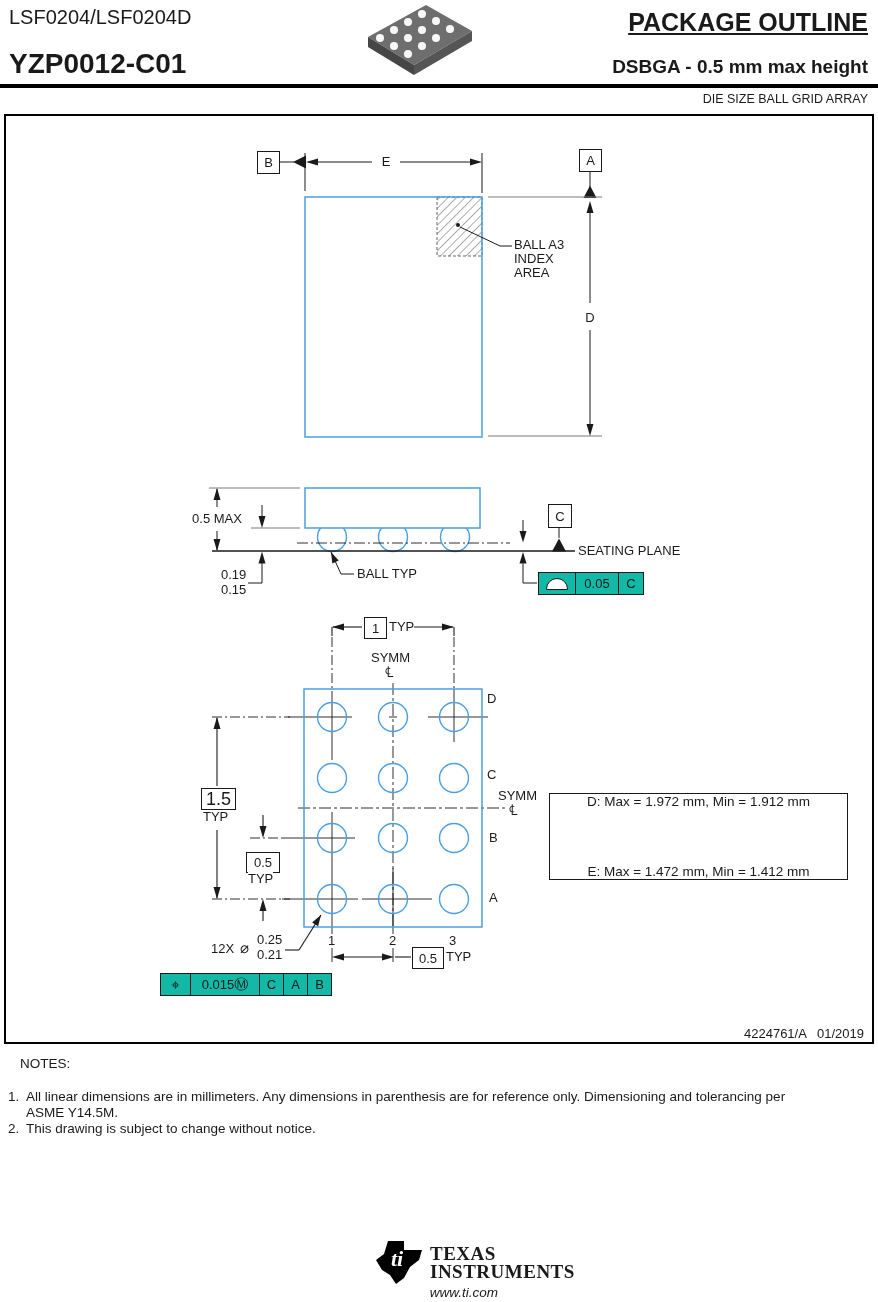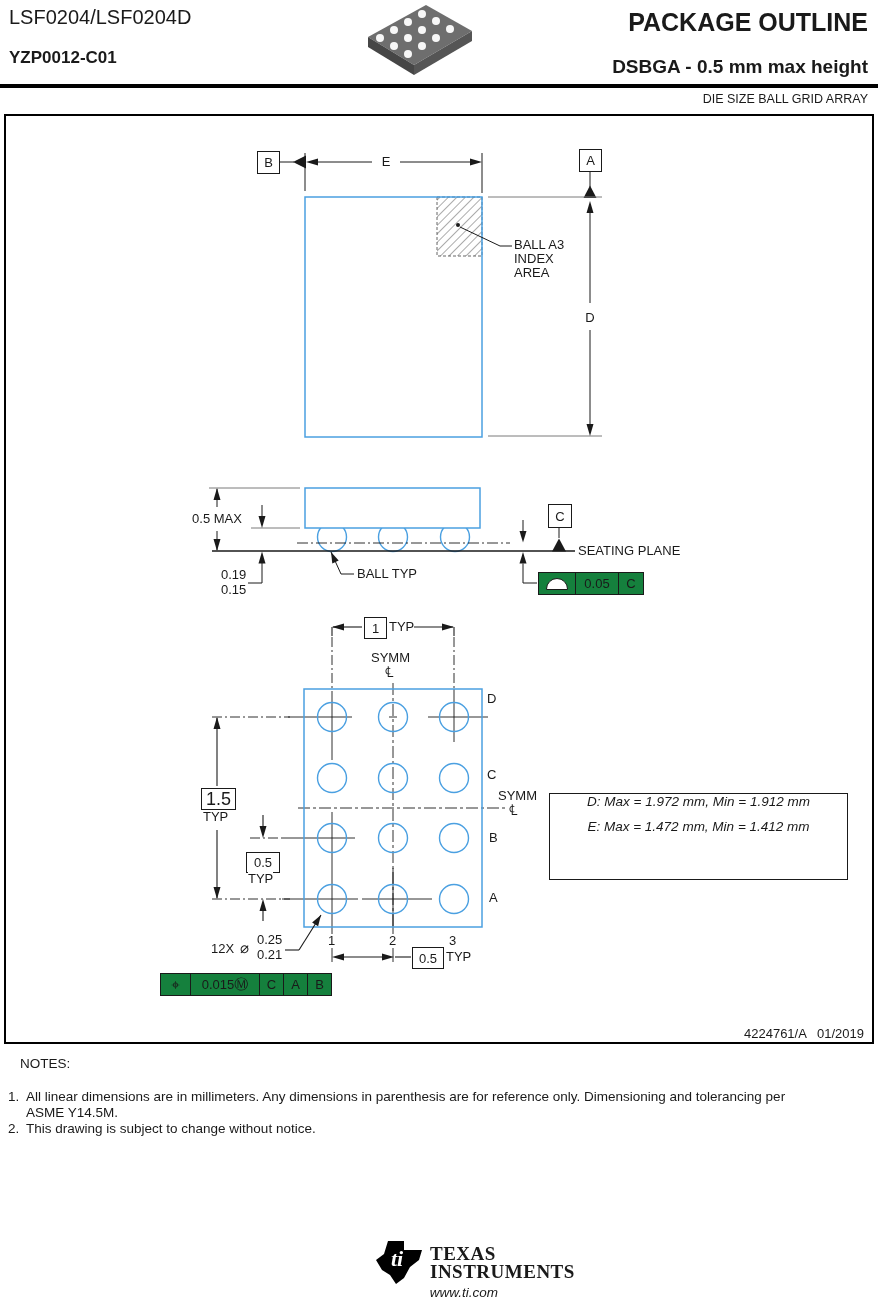--- a/index.html
+++ b/index.html
@@ -2,42 +2,42 @@
 <html><head>
 <meta charset="utf-8">
 <style>
   html,body{margin:0;padding:0;background:#fff;}
   .sheet{position:relative;width:878px;height:1302px;background:#fff;overflow:hidden;
          font-family:"Liberation Sans",sans-serif;color:#1a1a1a;}
   .abs{position:absolute;}
   .lbl{position:absolute;font-size:13px;line-height:1.05;white-space:nowrap;background:#fff;}
   .boxed{border:1.3px solid #1a1a1a;display:flex;align-items:center;justify-content:center;background:#fff;}
   .ctr{display:flex;align-items:center;justify-content:center;text-align:center;}
-  .fcf{position:absolute;display:flex;align-items:stretch;border:1.3px solid #1a1a1a;background:#15803d;}
+  .fcf{position:absolute;display:flex;align-items:stretch;border:1.3px solid #1a1a1a;background:#14b8a6;}
   .fcf .cell{display:flex;align-items:center;justify-content:center;border-left:1.3px solid #1a1a1a;padding:0 3px;font-size:13px;}
   .fcf .cell:first-child{border-left:none;}
   .profile-sym{width:20px;height:10px;border:1.3px solid #1a1a1a;border-radius:11px 11px 0 0;background:#fff;}
   .hdr-part{position:absolute;left:9px;top:6px;font-size:20px;}
-  .hdr-code{position:absolute;left:9px;top:48px;font-size:17px;font-weight:bold;}
-  .hdr-title{position:absolute;right:10px;top:8px;font-size:25px;font-weight:bold;}
+  .hdr-code{position:absolute;left:9px;top:48px;font-size:28px;font-weight:bold;}
+  .hdr-title{position:absolute;right:10px;top:8px;font-size:25px;font-weight:bold;text-decoration:underline;}
   .hdr-sub{position:absolute;right:10px;top:56px;font-size:19px;font-weight:bold;}
   .hdr-fam{position:absolute;right:10px;top:92px;font-size:12.5px;}
   .rule{position:absolute;left:0;top:84px;width:878px;height:4px;background:#000;}
   .frame{position:absolute;left:4px;top:114px;width:866px;height:926px;border:2px solid #000;}
   .docnum{position:absolute;right:14px;top:1026px;font-size:13px;white-space:pre;}
   .notes-head{position:absolute;left:20px;top:1056px;font-size:13.5px;}
   .note-row{position:absolute;left:8px;width:812px;display:flex;font-size:13.5px;line-height:1.18;}
   .note-num{width:18px;flex:0 0 18px;}
   .note-text{flex:1;}
   .serif{font-family:"Liberation Serif",serif;}
   .brand1{position:absolute;left:430px;top:1243px;font-size:19px;font-weight:bold;letter-spacing:.5px;}
   .brand2{position:absolute;left:430px;top:1261px;font-size:19px;font-weight:bold;letter-spacing:.5px;}
   .site{position:absolute;left:374px;top:1285px;width:180px;text-align:center;font-size:13.5px;font-style:italic;}
   .notebox{position:absolute;left:549px;top:793px;width:297px;height:85px;border:1.3px solid #1a1a1a;
-           display:flex;flex-direction:column;justify-content:flex-start;gap:10px;align-items:center;font-size:13.5px;font-style:italic;}
+           display:flex;flex-direction:column;justify-content:space-between;gap:10px;align-items:center;font-size:13.5px;}
   .clsym{font-size:15px;}
 </style>
 </head>
 <body>
 
 <div class="sheet">
 
   <div class="hdr-part">LSF0204/LSF0204D</div>
   <div class="hdr-code">YZP0012-C01</div>
   <div class="hdr-title">PACKAGE OUTLINE</div>

